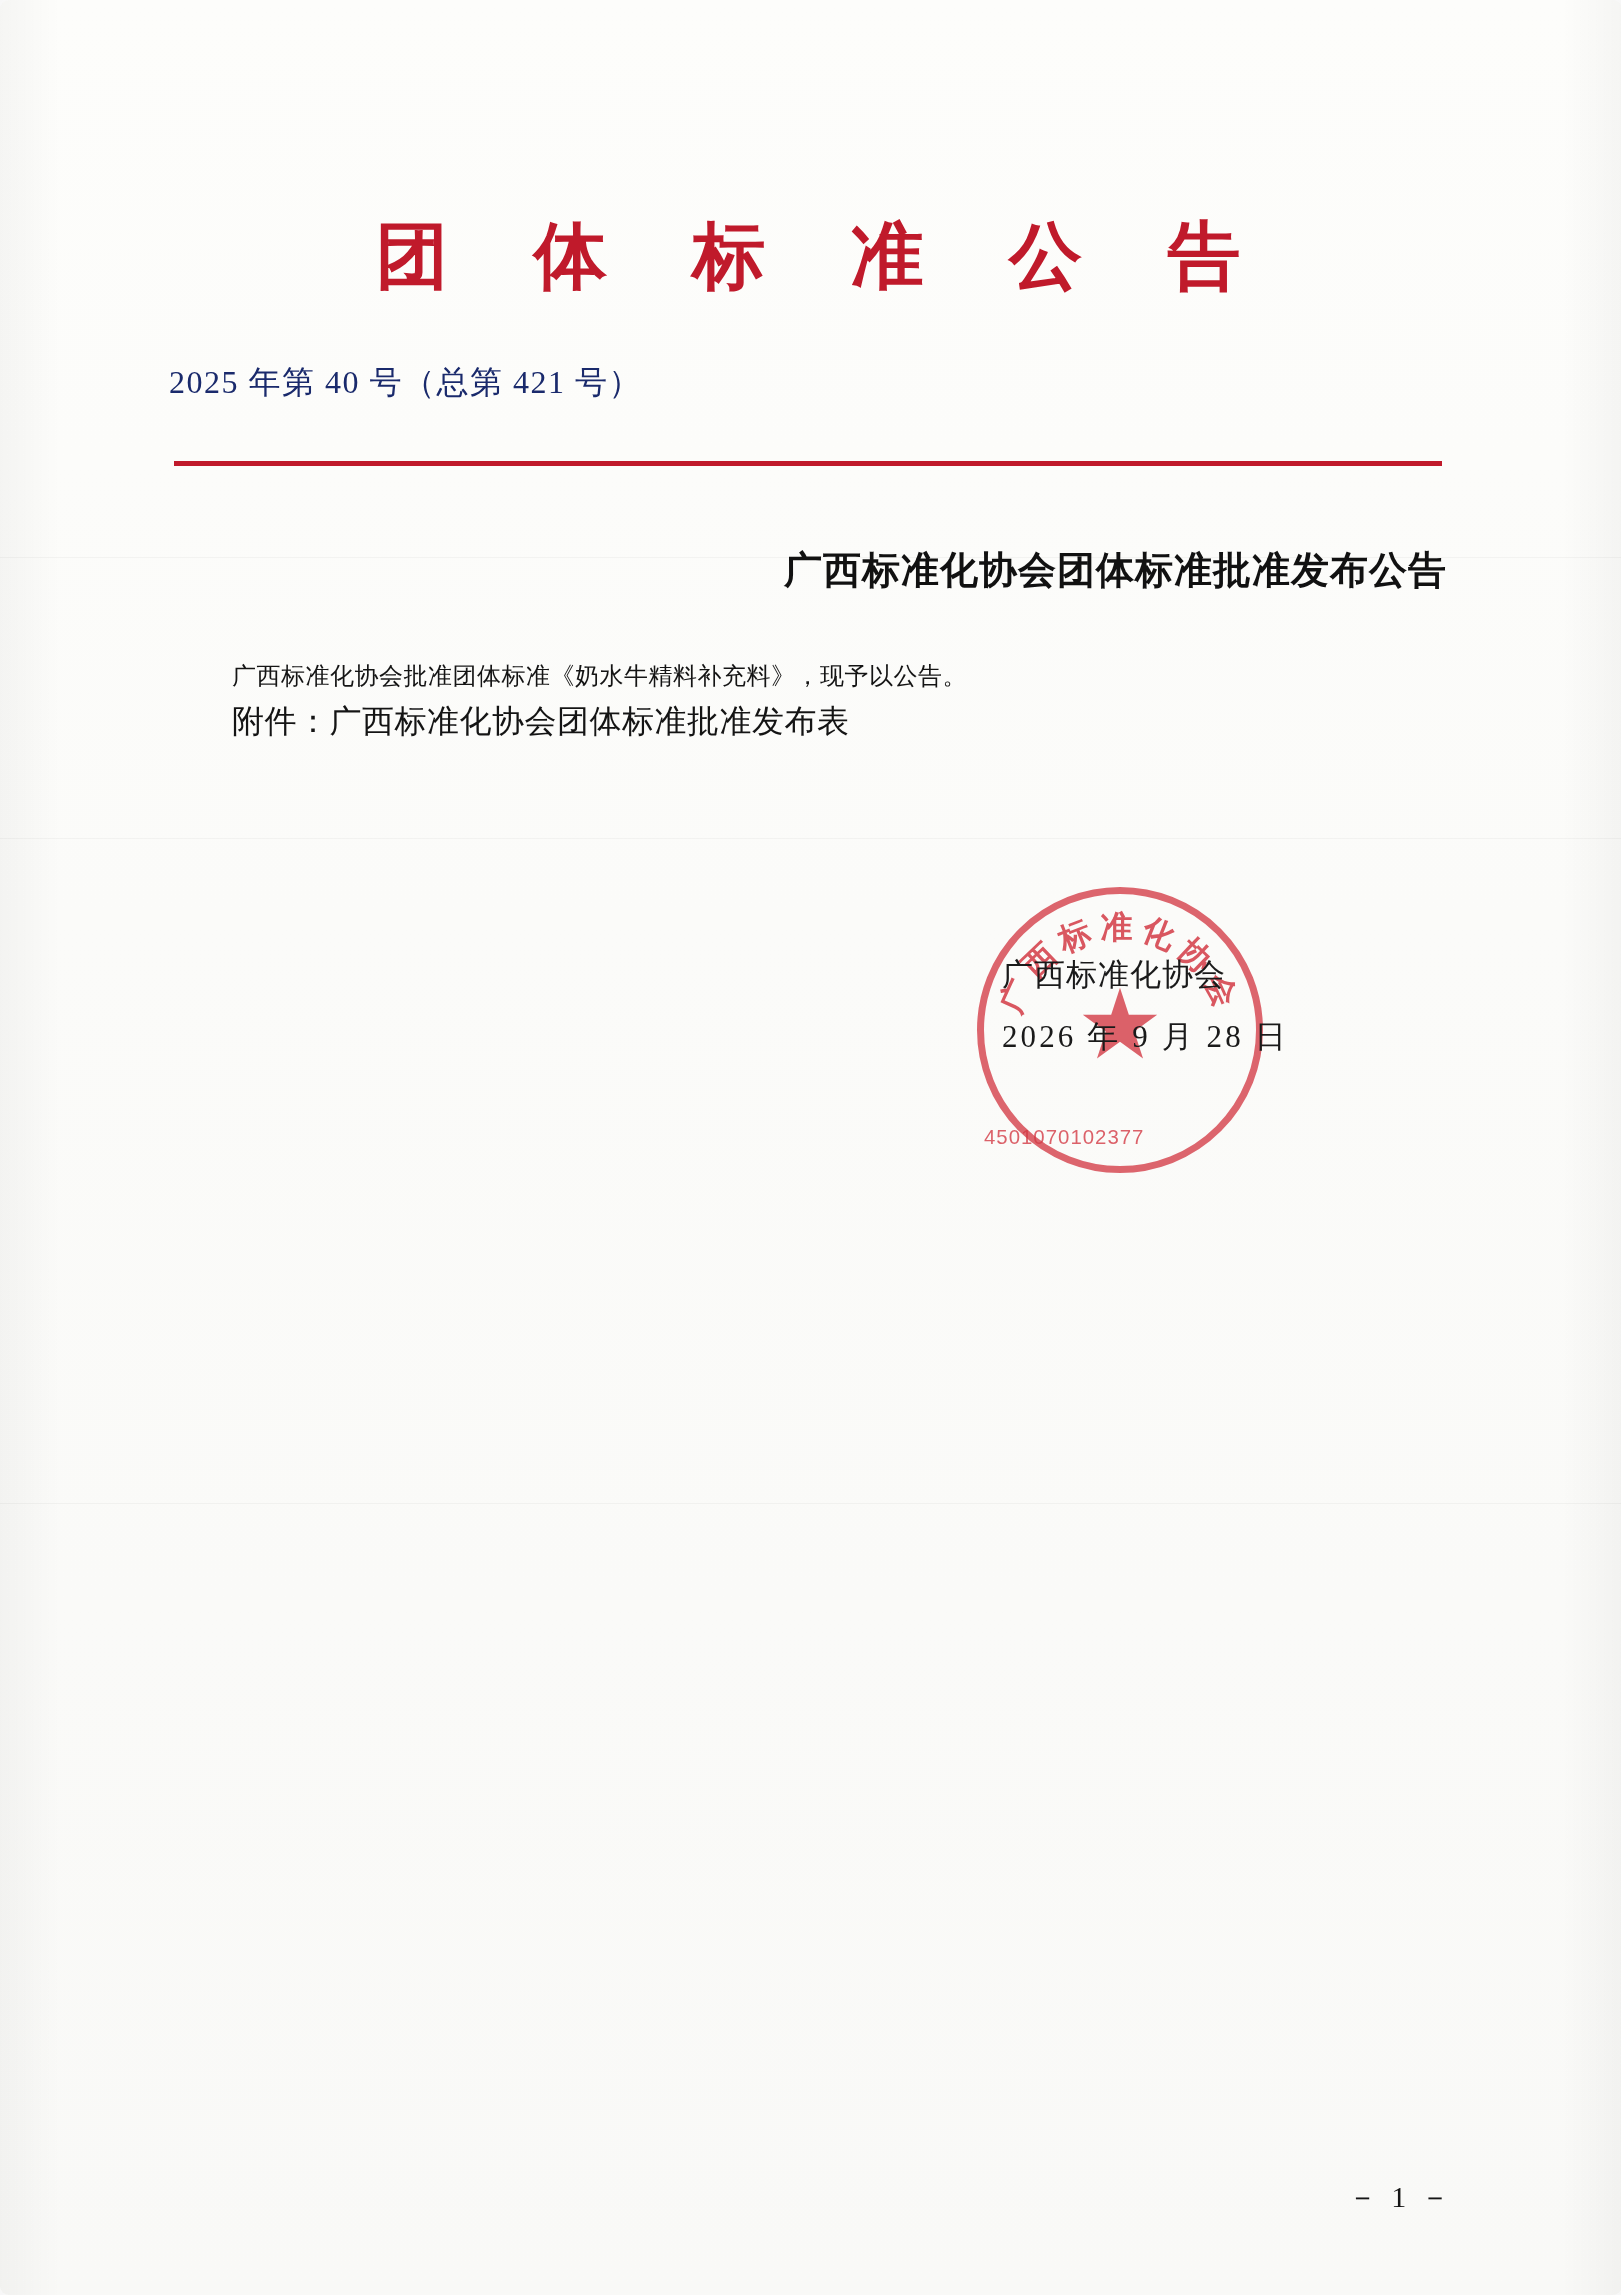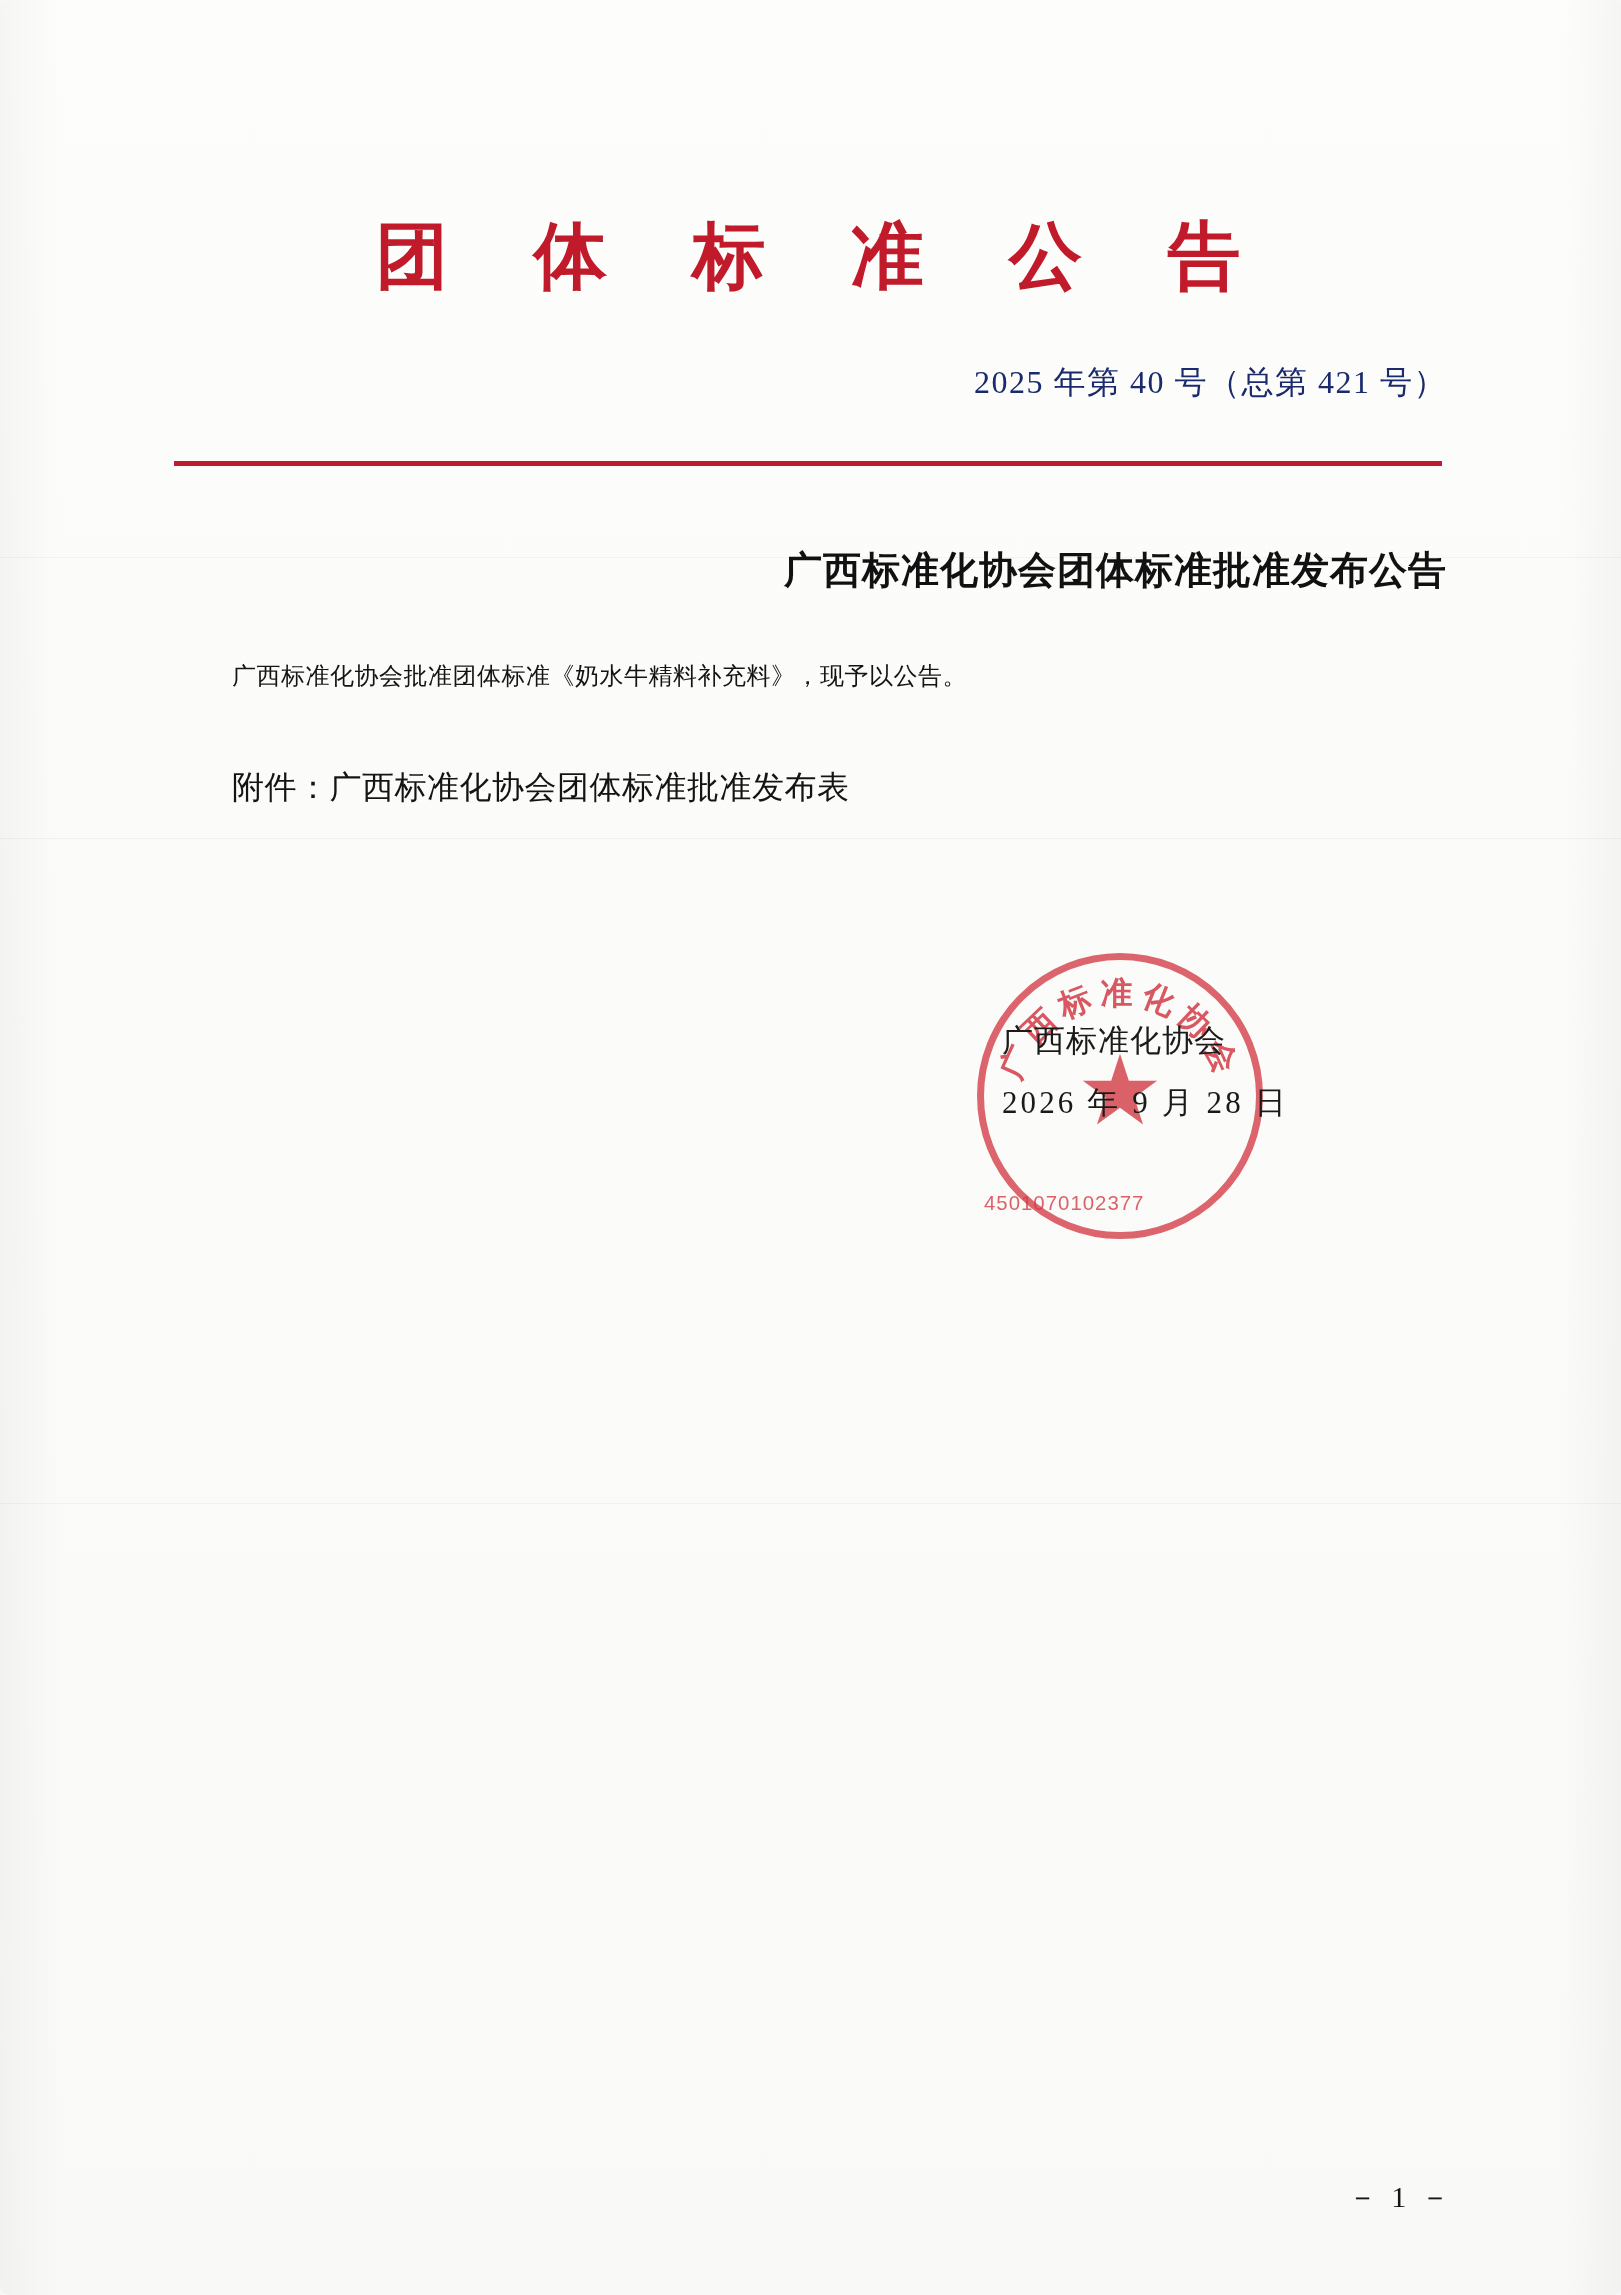--- a/index.html
+++ b/index.html
@@ -54,21 +54,21 @@
     font-weight: bold;
     font-size: 73px;
     letter-spacing: 30px;
     text-indent: 30px;
     line-height: 1.1;
     white-space: nowrap;
   }
 
   .doc-number {
     margin-top: 66px;
-    text-align: right;
+    text-align: left;
     color: #1a2a6c;
     font-family: "Liberation Serif", serif;
     font-size: 32px;
     letter-spacing: 1.5px;
   }
 
   .rule {
     margin: 56px 5.1px 0 5.1px;
     height: 4.6px;
     background: #c01a2b;
@@ -89,21 +89,20 @@
     font-family: "Liberation Serif", serif;
     font-size: 24px;
     color: #141414;
     line-height: 2.0;
     letter-spacing: 0.5px;
   }
   .para.indent {
     text-indent: 63px;
   }
   .para-attach {
-    margin-top: 66px;
     text-indent: 63px;
     font-family: "Liberation Serif", serif;
     font-size: 32px;
     color: #141414;
     letter-spacing: 0.5px;
   }
 
   .signature-block {
     margin-top: 123px;
     position: relative;

